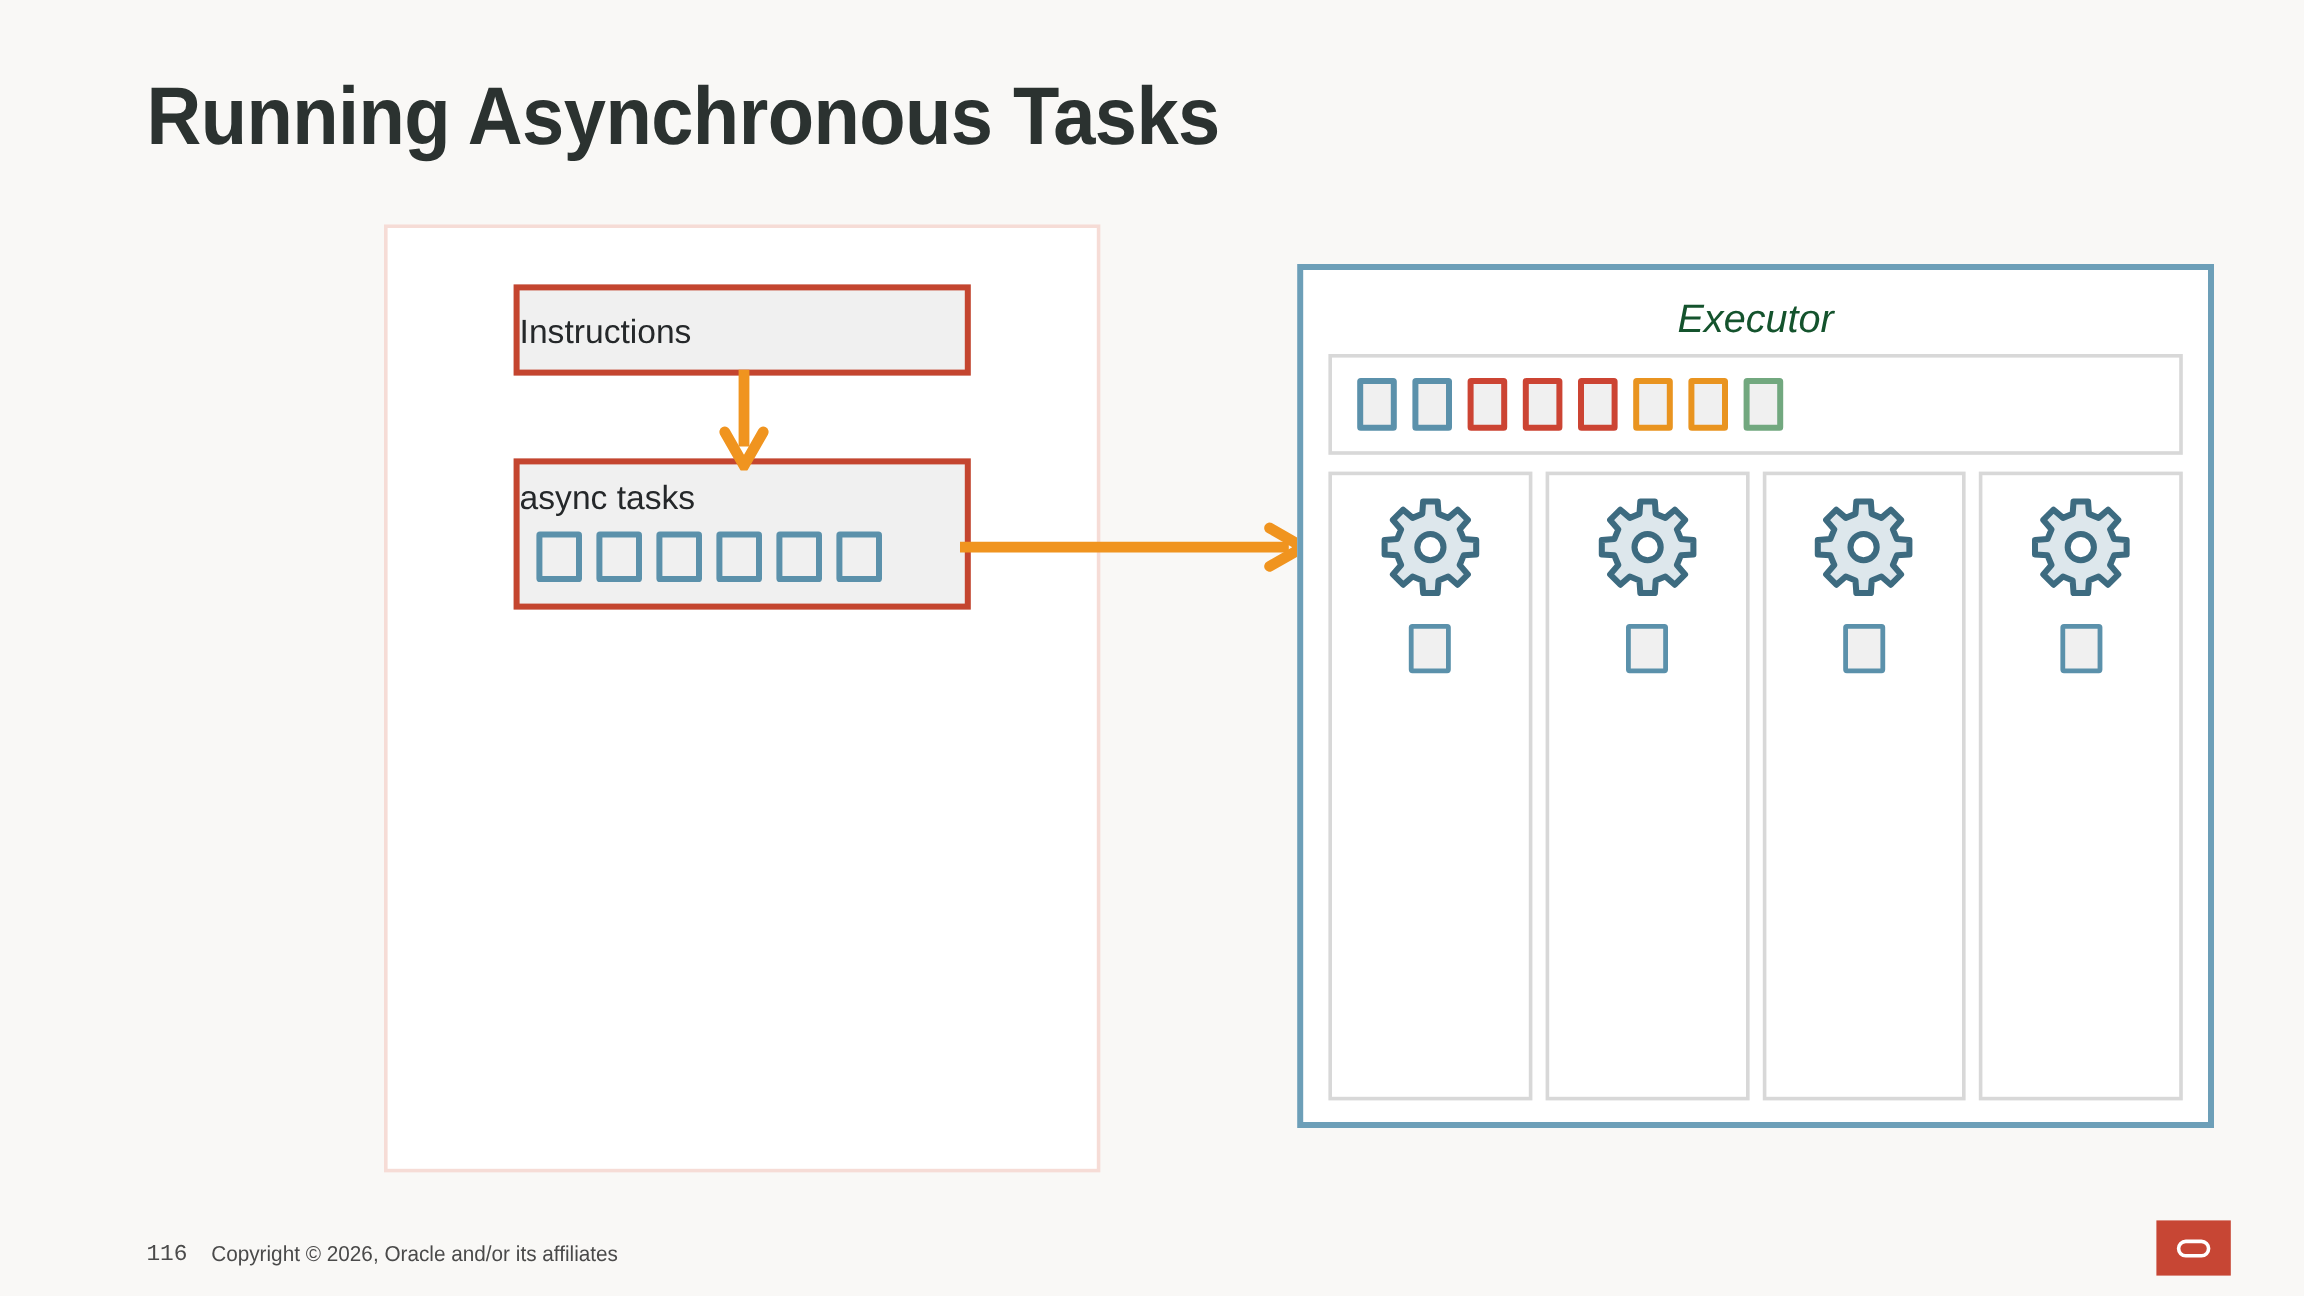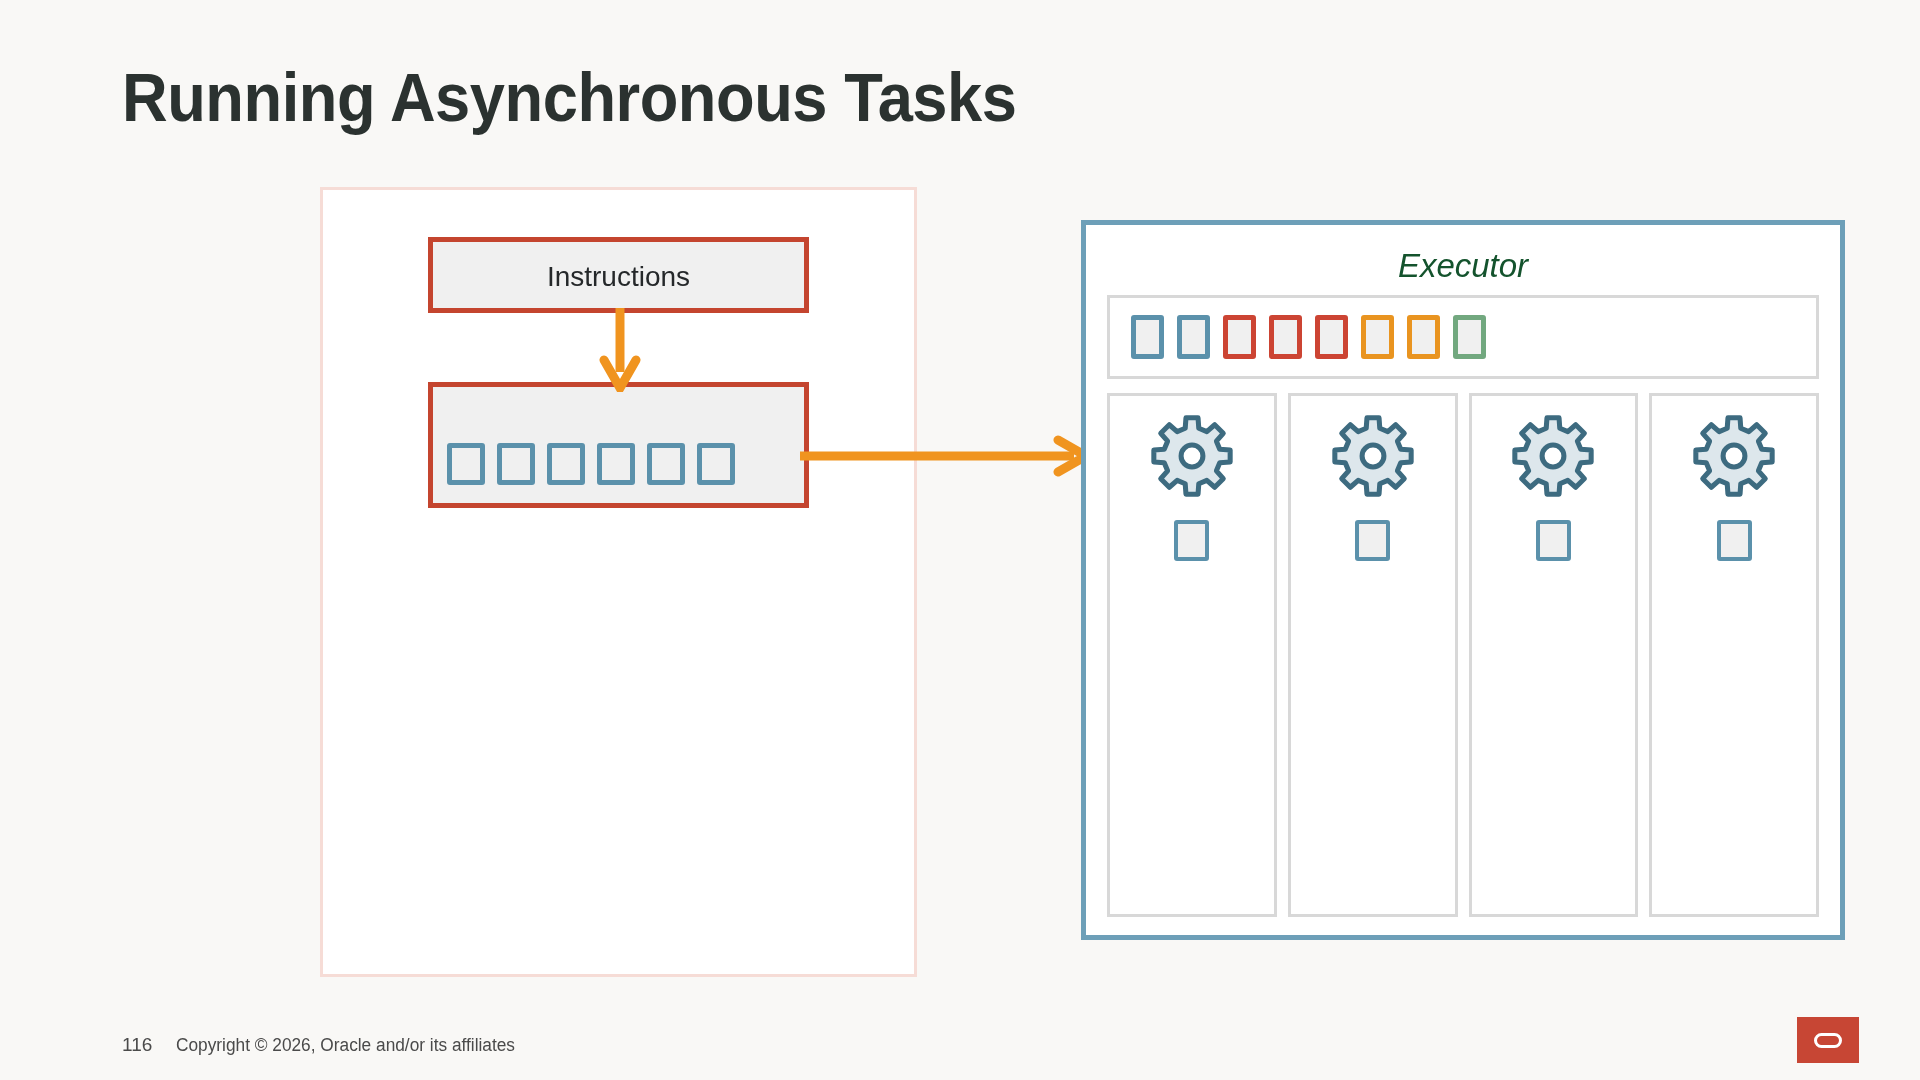--- a/index.html
+++ b/index.html
@@ -57,21 +57,21 @@
   #async-tasks-box {
     left: 428px;
     top: 382px;
     width: 381px;
     height: 126px;
   }
   .box-label {
     position: absolute;
     left: 0;
     right: 0;
-    text-align: center;
+    text-align: left;
     font-size: 28px;
     color: #25282a;
     font-family: "Liberation Sans", sans-serif;
   }
   #instructions-box .box-label { top: 19px; }
   #async-tasks-box .box-label { top: 12px; }
 
   
   #async-squares {
     position: absolute;
@@ -199,20 +199,21 @@
     box-sizing: border-box;
   }
 
   
   #footer-page-number {
     position: absolute;
     left: 122px;
     top: 1034px;
     font-size: 19px;
     color: #4a4a4a;
+    font-family: Liberation Mono, monospace;
   }
   #footer-copyright {
     position: absolute;
     left: 176px;
     top: 1035px;
     font-size: 18px;
     color: #4a4a4a;
     transform: scaleX(0.96);
     transform-origin: left top;
     white-space: nowrap;
@@ -241,20 +242,21 @@
 
 <div id="slide-title">Running Asynchronous Tasks</div>
 
 <div id="producer-panel"></div>
 
 <div id="instructions-box" class="red-box">
   <div class="box-label">Instructions</div>
 </div>
 
 <div id="async-tasks-box" class="red-box">
+  <div class="box-label">async tasks</div>
   <div id="async-squares">
       <span class="task-sq" style="border-color: rgb(91, 145, 171);"></span>
       <span class="task-sq" style="border-color: rgb(91, 145, 171);"></span>
       <span class="task-sq" style="border-color: rgb(91, 145, 171);"></span>
       <span class="task-sq" style="border-color: rgb(91, 145, 171);"></span>
       <span class="task-sq" style="border-color: rgb(91, 145, 171);"></span>
       <span class="task-sq" style="border-color: rgb(91, 145, 171);"></span>
     </div>
 </div>
 

